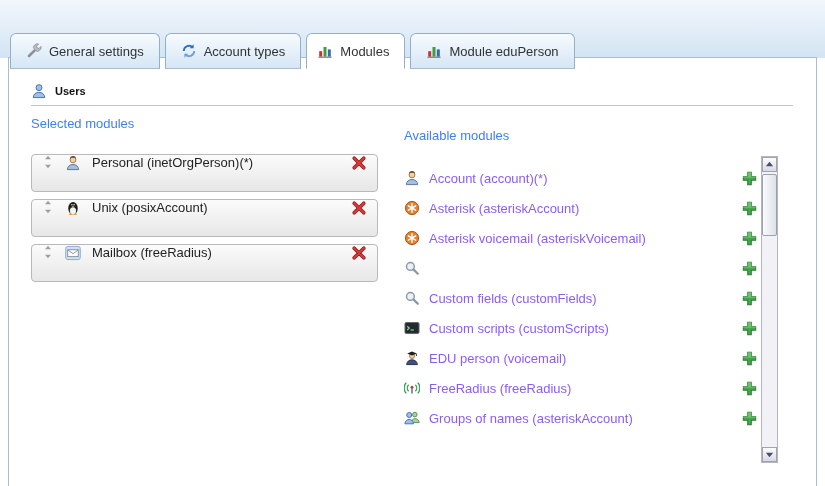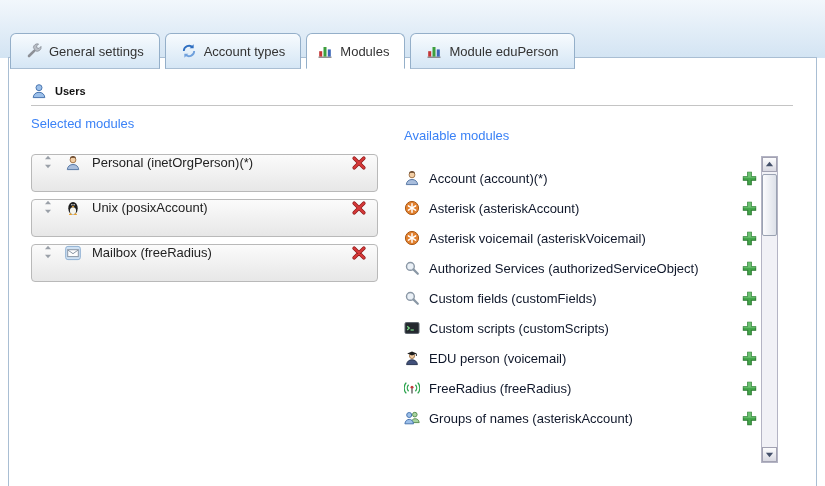--- a/index.html
+++ b/index.html
@@ -59,21 +59,21 @@
     border: 1px solid #b9b9b9; border-radius: 4px;
     background: linear-gradient(180deg, #fbfbfb 0%, #e7e7e7 100%);
   }
   .sel-item .drag { display: inline-flex; width: 13px; cursor: grab; }
   .sel-item .mod-icon { margin-left: 10px; }
   .sel-item .lbl { margin-left: 11px; color: #222; }
   .sel-item .del { margin-left: auto; display: inline-flex; cursor: pointer; }
   .avail-list { position: absolute; left: 395px; top: 105px; width: 353px; }
   .avail-item { display: flex; align-items: center; height: 30px; }
   .mod-icon { display: inline-flex; width: 16px; align-items: center; }
-  .avail-item .lbl { margin-left: 9px; color: #0f172a; }
+  .avail-item .lbl { margin-left: 9px; color: #8b5cf6; }
   .avail-item .add { margin-left: auto; display: inline-flex; cursor: pointer; }
   .scrollbar {
     position: absolute; left: 752px; top: 98px; width: 17px; height: 307px;
     background: #f1f1f6; border: 1px solid #b4b4c4;
   }
   .sb-btn {
     position: absolute; left: 0; width: 15px; height: 15px;
     display: flex; align-items: center; justify-content: center;
     background: linear-gradient(180deg, #fdfdfe 0%, #d9d9e2 100%);
     border: 1px solid #a2a2b2; cursor: pointer;
@@ -278,21 +278,20 @@
           </svg>
         </span>
     </div>
     <div class="avail-item">
       <span class="mod-icon">
           <svg width="16" height="16" viewBox="0 0 16 16">
             <circle cx="6.4" cy="6.4" r="3.9" fill="#eaf0f6" stroke="#8a97a5" stroke-width="1.4"></circle>
             <line x1="9.4" y1="9.4" x2="13.8" y2="13.8" stroke="#8a97a5" stroke-width="2.2" stroke-linecap="round"></line>
           </svg>
         </span>
-      <span class="lbl">Authorized Services (authorizedServiceObject)</span>
       <span class="add">
           <svg width="15" height="15" viewBox="0 0 16 16">
             <path d="M6.1 1.4h3.8v4.7h4.7v3.8H9.9v4.7H6.1V9.9H1.4V6.1h4.7z" fill="#44a74b" stroke="#2d7c33" stroke-width="1.1"></path>
             <path d="M6.1 1.4h3.8v4.7h4.7v1H1.4v-1h4.7z" fill="#74c77a" opacity="0.85"></path>
           </svg>
         </span>
     </div>
     <div class="avail-item">
       <span class="mod-icon">
           <svg width="16" height="16" viewBox="0 0 16 16">

